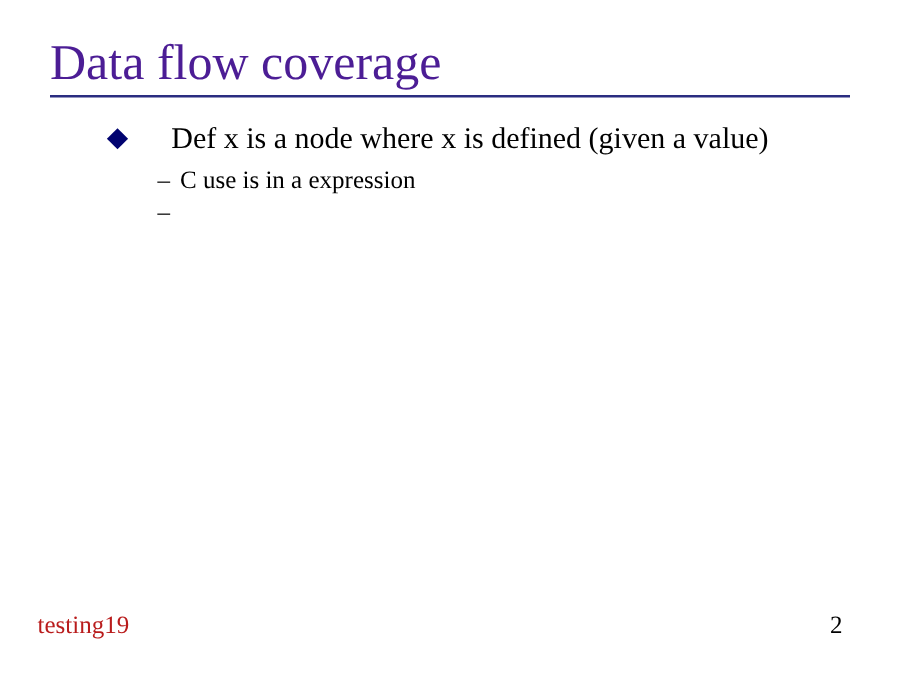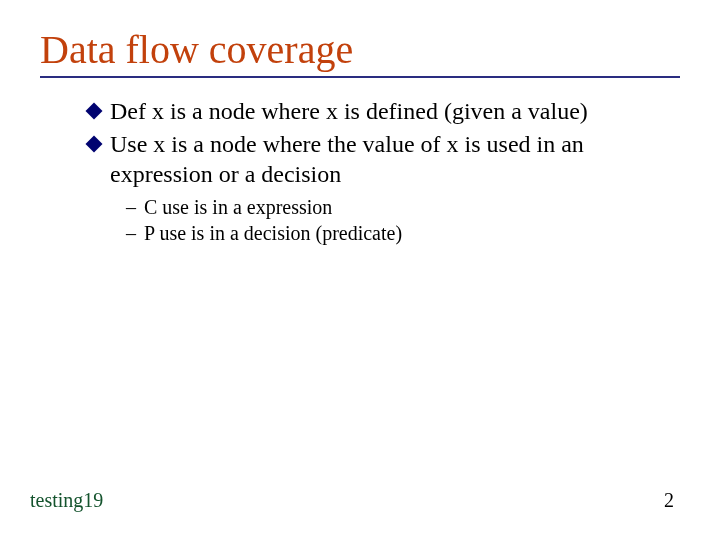--- a/index.html
+++ b/index.html
@@ -17,40 +17,41 @@
     height: 540px;
     position: relative;
     box-sizing: border-box;
     padding: 28px 40px 0 40px;
   }
   .title-block {
     margin-bottom: 18px;
   }
   .title {
     font-size: 40px;
-    color: #c2410c;
+    color: #4c1d95;
     font-weight: normal;
     margin: 0 0 4px 0;
     line-height: 1.1;
   }
   .underline {
     border-bottom: 2px solid #2a2d80;
     width: 100%;
     height: 0;
   }
   .body {
     padding-left: 48px;
     padding-right: 10px;
   }
   .bullet-row {
     display: flex;
     align-items: flex-start;
     font-size: 24px;
     line-height: 1.28;
     margin-bottom: 2px;
+    gap: 27px;
   }
   .diamond {
     display: inline-block;
     width: 12px;
     height: 12px;
     background: #010370;
     transform: rotate(45deg);
     flex: 0 0 12px;
     margin-top: 9px;
     margin-right: 10px;
@@ -74,21 +75,21 @@
     margin-right: 8px;
   }
   .spacer {
     height: 6px;
   }
   .footer-left {
     position: absolute;
     left: 30px;
     bottom: 28px;
     font-size: 20px;
-    color: #14532d;
+    color: #b91c1c;
   }
   .footer-right {
     position: absolute;
     right: 46px;
     bottom: 28px;
     font-size: 20px;
     color: #000;
   }
 </style>
 </head>
@@ -101,33 +102,28 @@
     <div class="underline"></div>
   </div>
 
   <div class="body">
 
     <div class="bullet-row">
       <span class="diamond"></span>
       <span class="bullet-text">Def x is a node where x is defined (given a value)</span>
     </div>
 
-    <div class="bullet-row">
-      <span class="diamond"></span>
-      <span class="bullet-text">Use x is a node where the value of x is used in an expression or a decision</span>
-    </div>
 
     <div class="sublist">
       <div class="sub-row">
         <span class="dash">–</span>
         <span>C use is in a expression</span>
       </div>
       <div class="sub-row">
         <span class="dash">–</span>
-        <span>P use is in a decision (predicate)</span>
       </div>
     </div>
 
     <div class="spacer"></div>
 
 
   </div>
 
   <div class="footer-left">testing19</div>
   <div class="footer-right">2</div>

